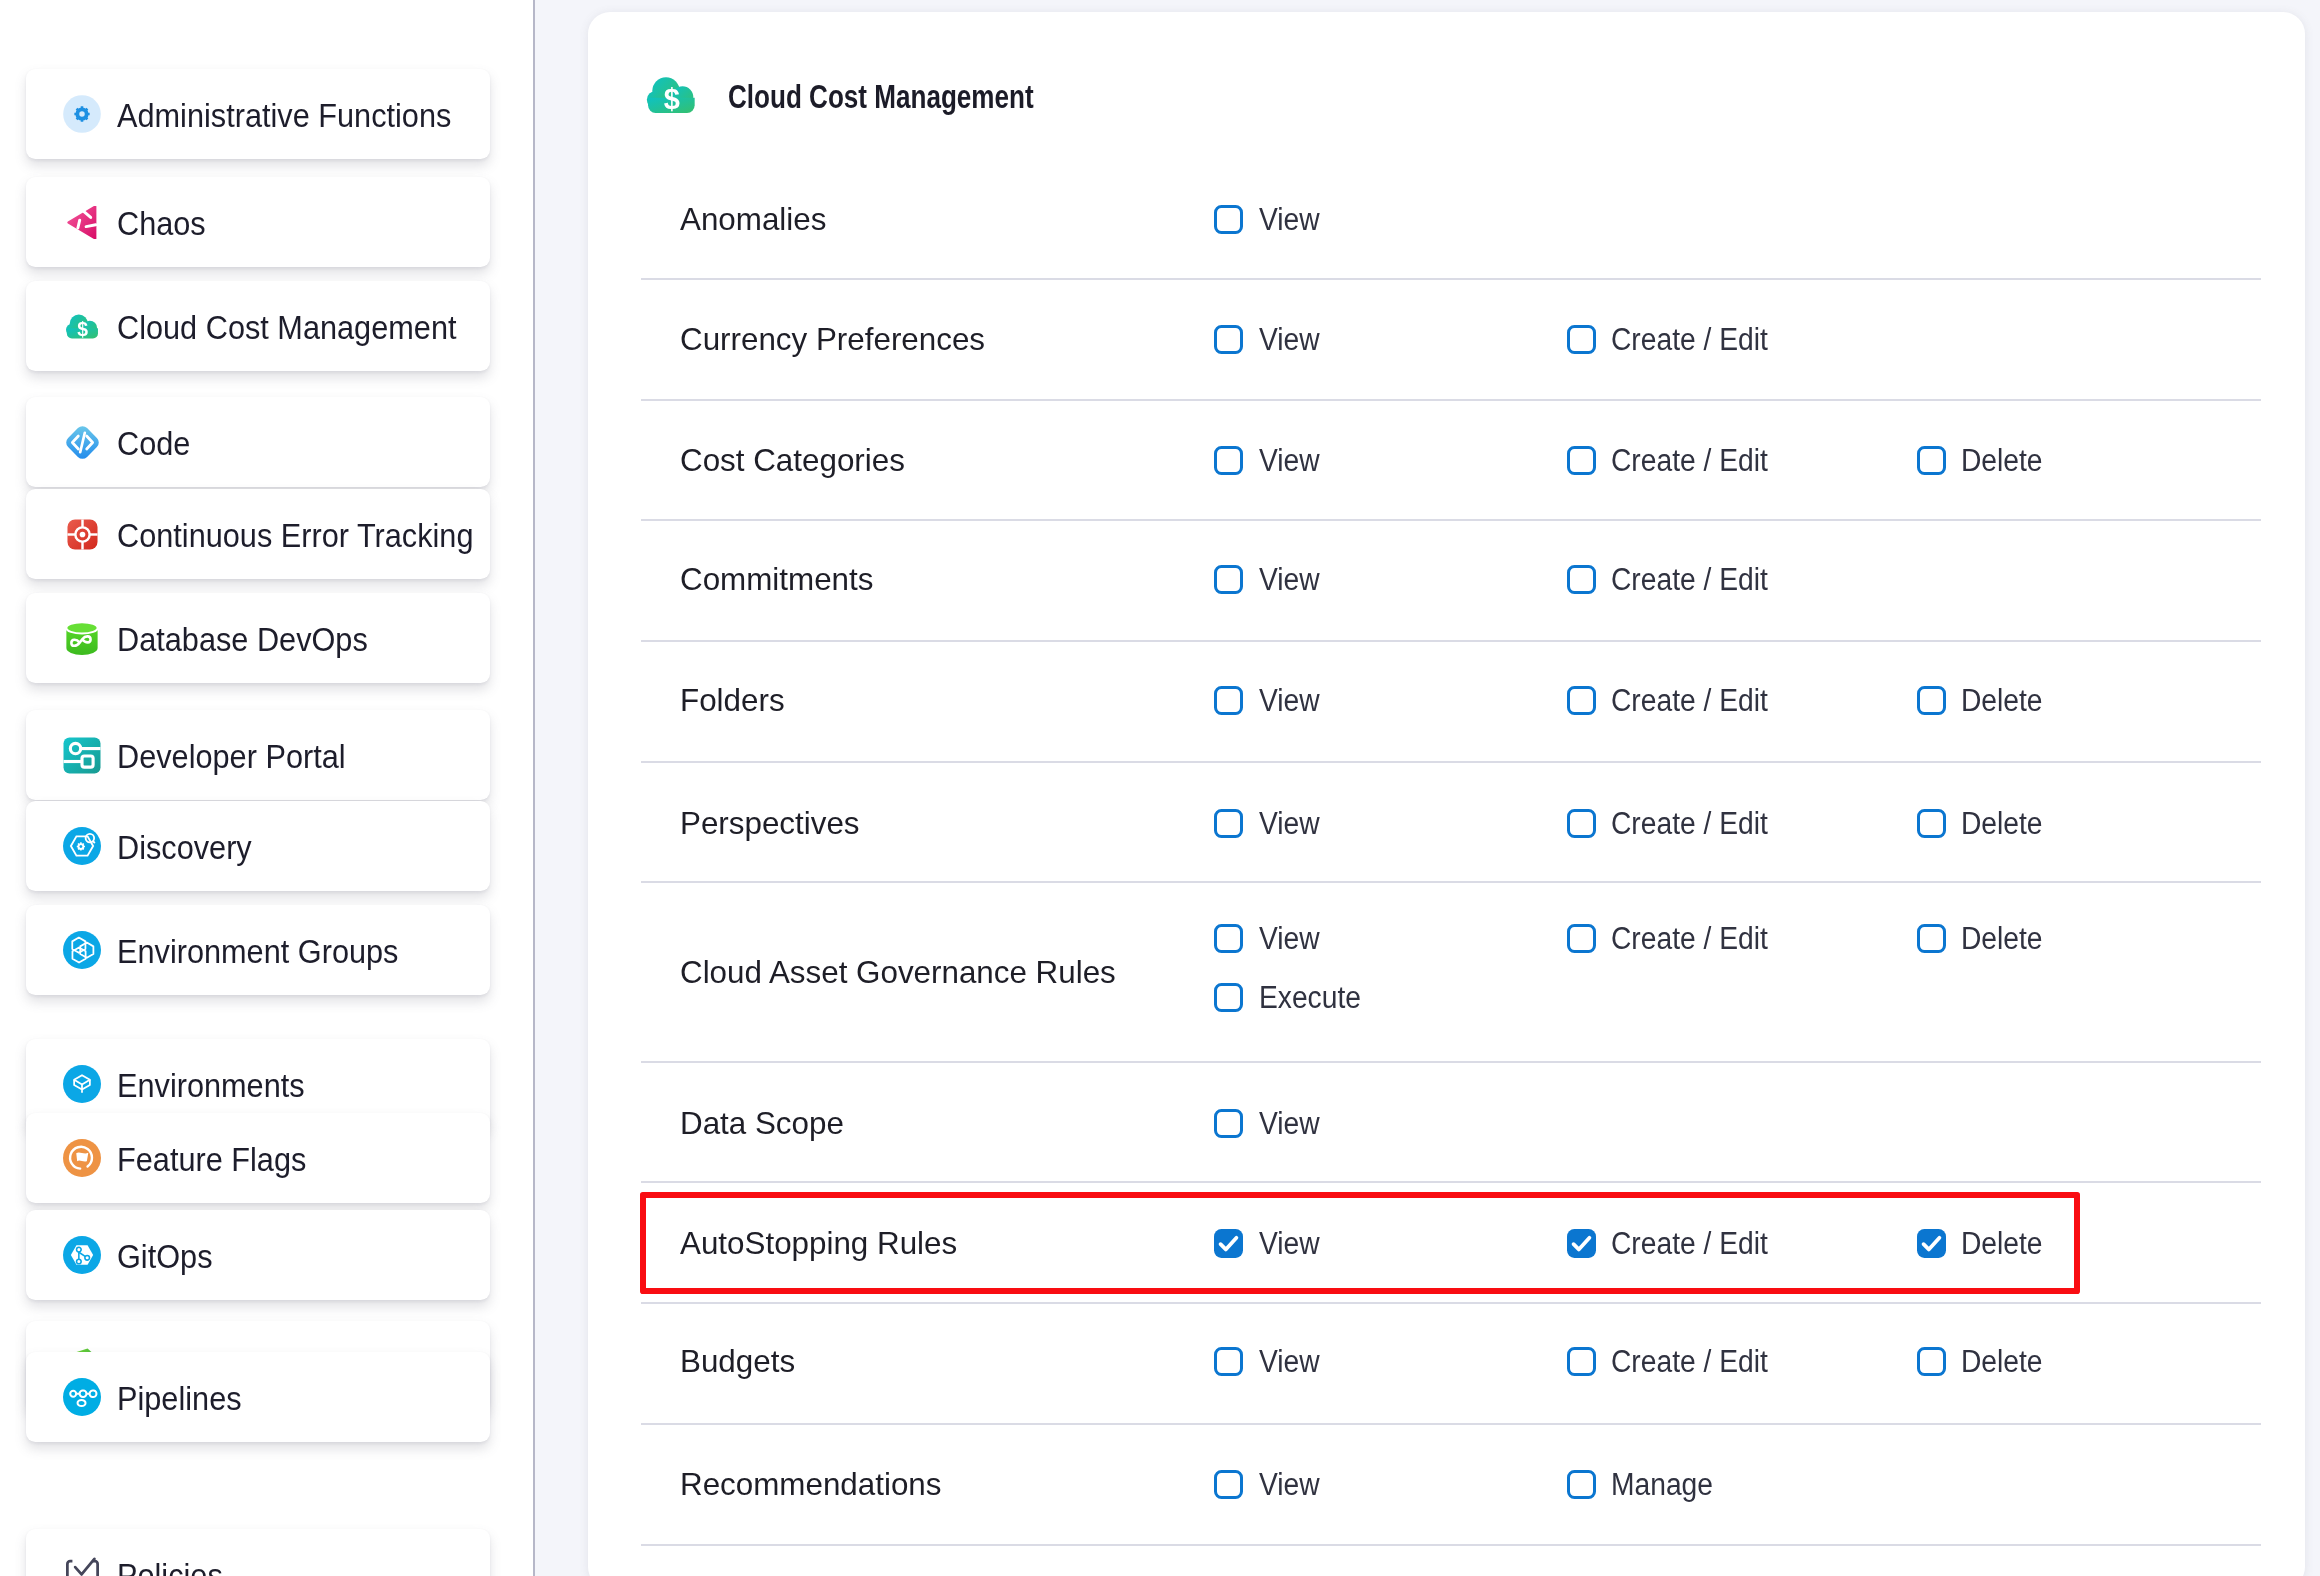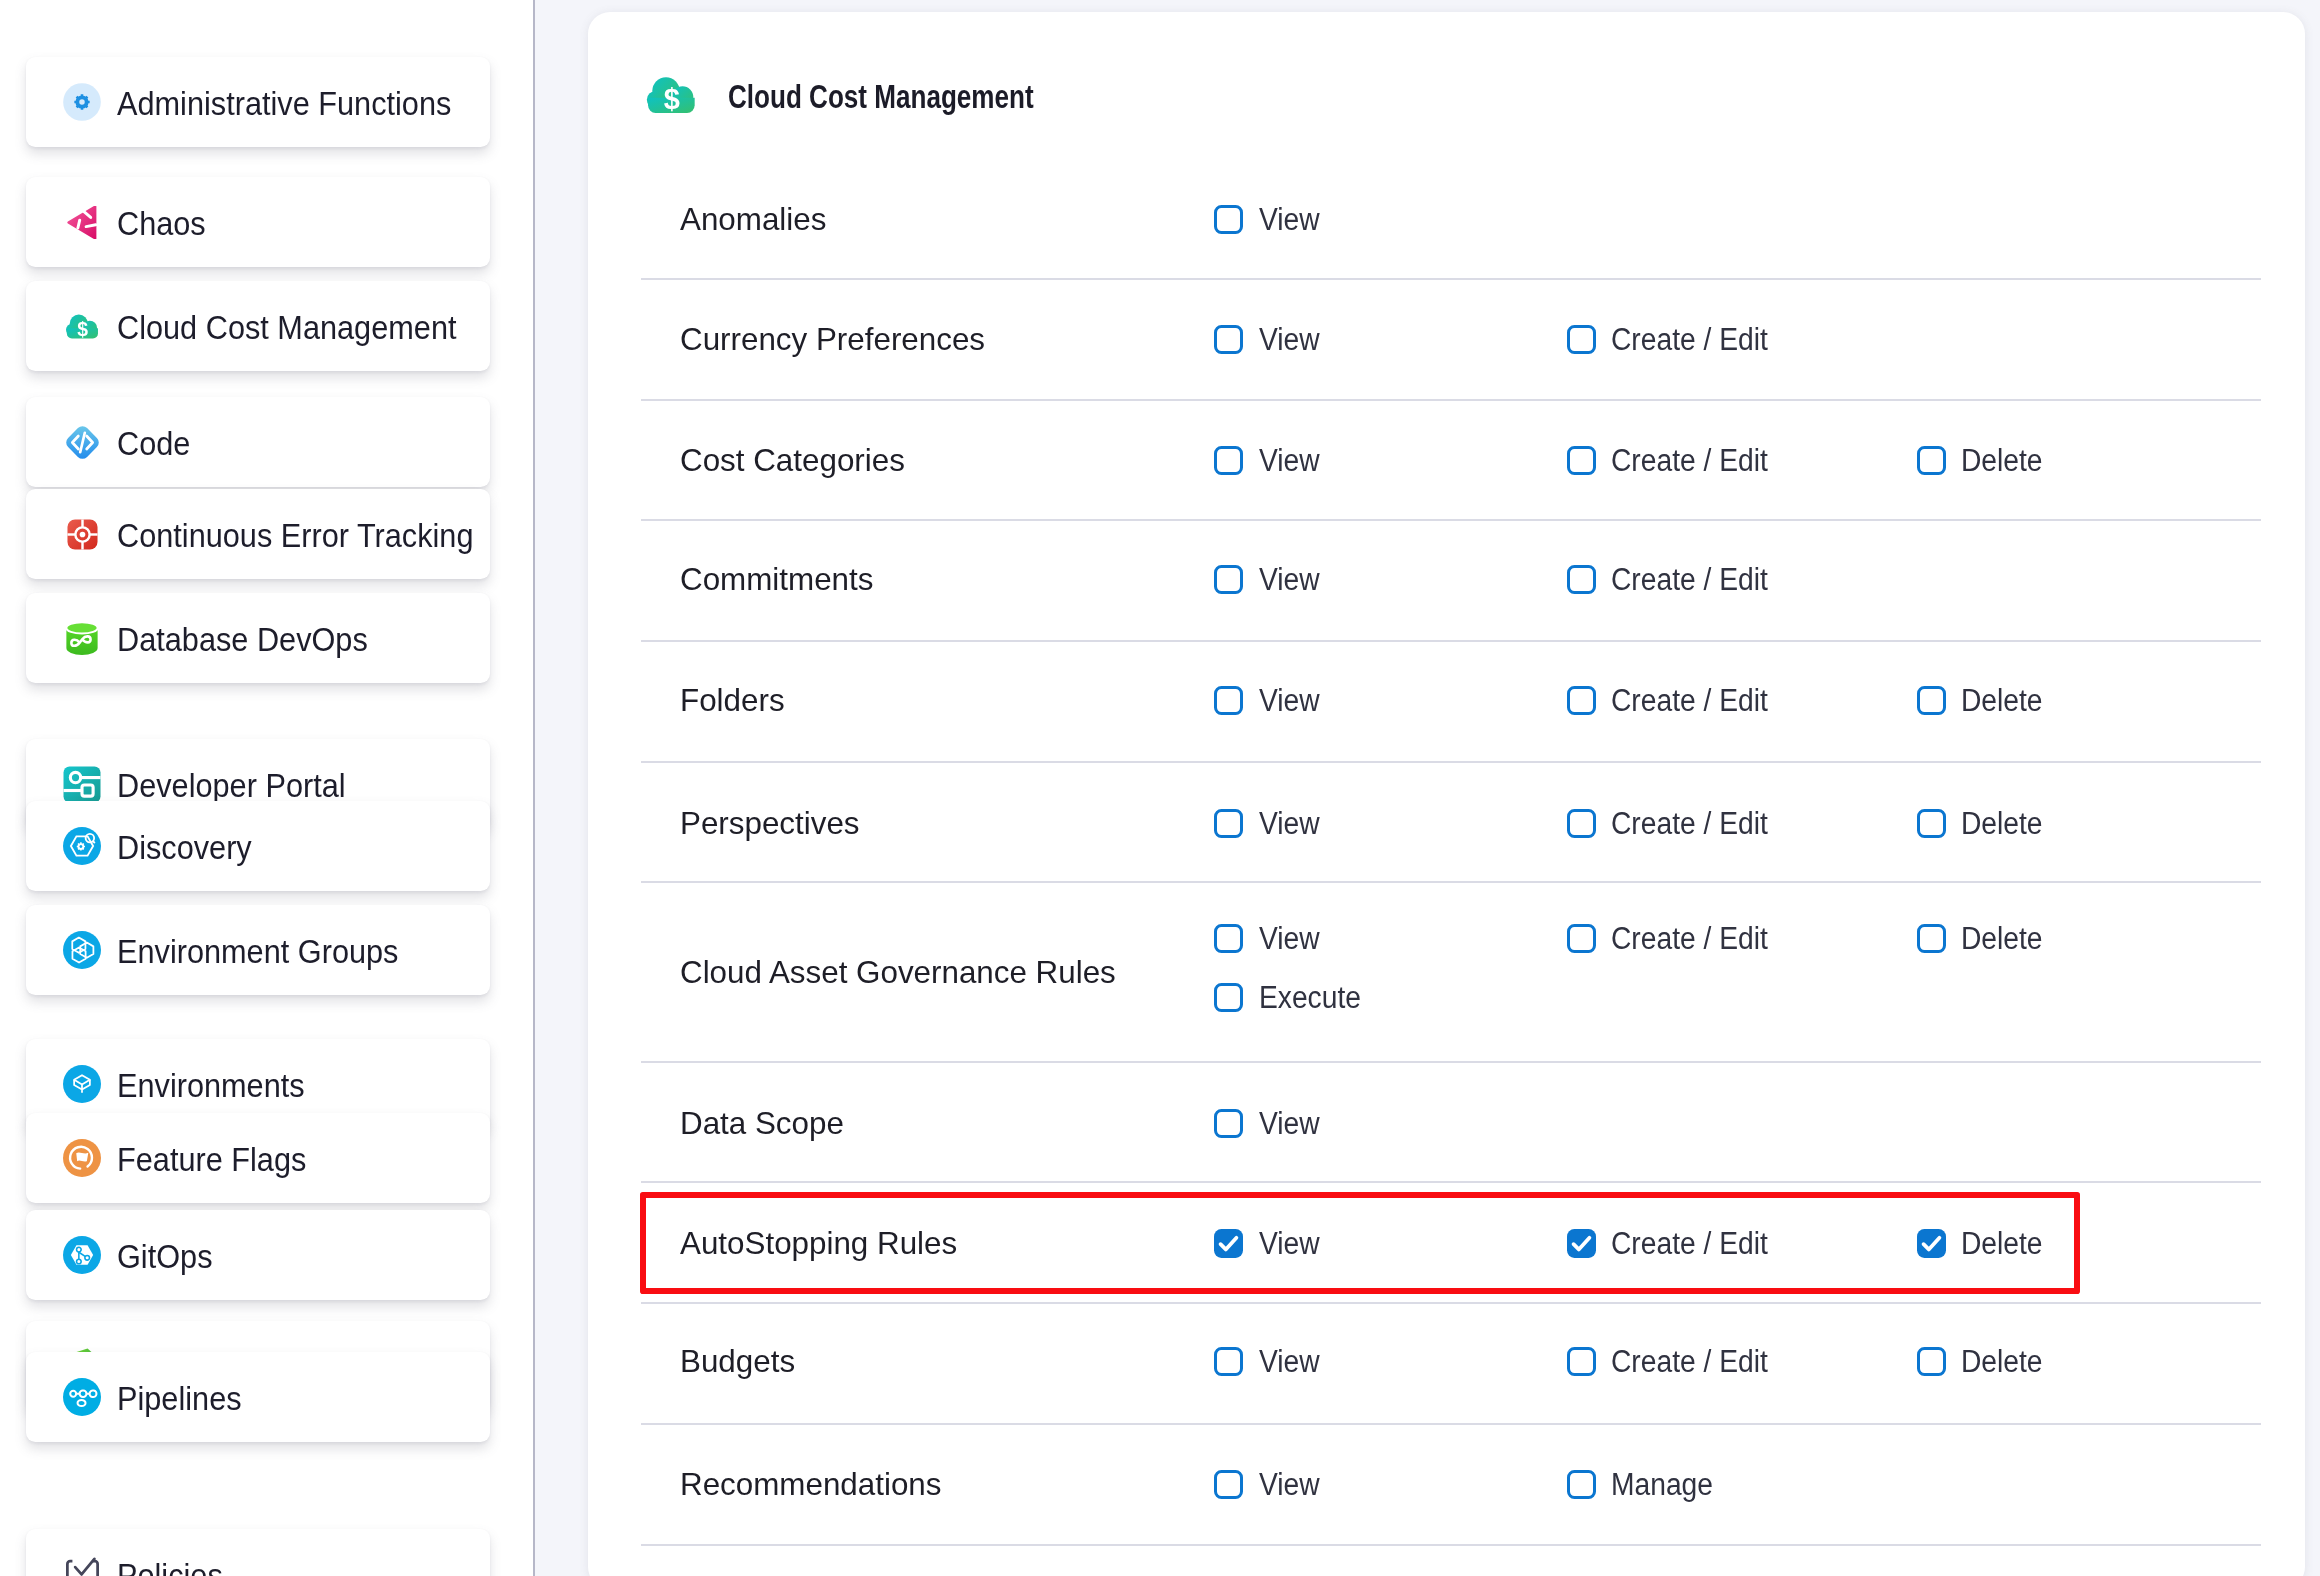--- a/index.html
+++ b/index.html
@@ -26,21 +26,21 @@
   .redbox { left:640px; top:1192px; width:1440px; height:102px; border:6px solid #f90d12;
     border-radius:2.8px; }
   .hdr { left:728px; top:80px; font-size:33px; font-weight:700; line-height:33px; color:#1c1c28;
     transform:scaleX(0.79); transform-origin:0 0; }
 </style>
 </head>
 <body>
 <div class="abs rightbg"></div>
 <div class="abs panel"></div>
 <div class="abs vdivider"></div>
-<div class="abs card" style="top:57px">
+<div class="abs card" style="top:69px">
 <div class="icw">
       <svg width="38" height="38" viewBox="-10.5 -10.5 21 21">
 <circle r="10.4" fill="#d5eafc"></circle>
 <g transform="scale(0.46)">
 <path d="M4.60,0.00L9.20,0.00M3.25,3.25L6.51,6.51M0.00,4.60L0.00,9.20M-3.25,3.25L-6.51,6.51M-4.60,0.00L-9.20,0.00M-3.25,-3.25L-6.51,-6.51M-0.00,-4.60L-0.00,-9.20M3.25,-3.25L6.51,-6.51" stroke="#1e90e2" stroke-width="3.1" fill="none"></path>
 <circle r="5.6" fill="none" stroke="#1e90e2" stroke-width="4.6"></circle>
 </g>
       </svg>
     </div>
 <div class="lb">Administrative Functions</div>
@@ -134,21 +134,21 @@
             <stop offset="1" stop-color="#3cba1f"></stop>
           </linearGradient>
         </defs>
 <path d="M3.5 7.5 h34 v22 a17 7.5 0 0 1 -34 0 z" fill="url(#gdb)"></path>
 <ellipse cx="20.5" cy="7.5" rx="17" ry="6.2" fill="#66df35" stroke="#ffffff" stroke-width="2.2"></ellipse>
 <path d="M13.5 23.5 c-3.5,-4.5 -9.5,-4 -9.5,0.5 c0,4.5 6,4.5 9.5,0 l3.5,-4.5 c3.5,-4.5 9.5,-4 9.5,0.5 c0,4.5 -6,4.5 -9.5,0 z" fill="none" stroke="#ffffff" stroke-width="3" stroke-linejoin="round" transform="translate(5.2,1.5) scale(0.93)"></path>
 </svg>
     </div>
 <div class="lb">Database DevOps</div>
 </div>
-<div class="abs card" style="top:739px">
+<div class="abs card" style="top:710px">
 <div class="icw">
       <svg width="38" height="37" viewBox="0 0 41 40">
 <defs>
           <linearGradient id="gdp" x1="0" y1="0" x2="1" y2="1">
 <stop offset="0" stop-color="#15c6cd"></stop>
             <stop offset="1" stop-color="#189a91"></stop>
           </linearGradient>
         </defs>
 <rect x="0.5" y="0.5" width="40" height="39" rx="6.5" fill="url(#gdp)"></rect>
 <g stroke="#ffffff" fill="none">

